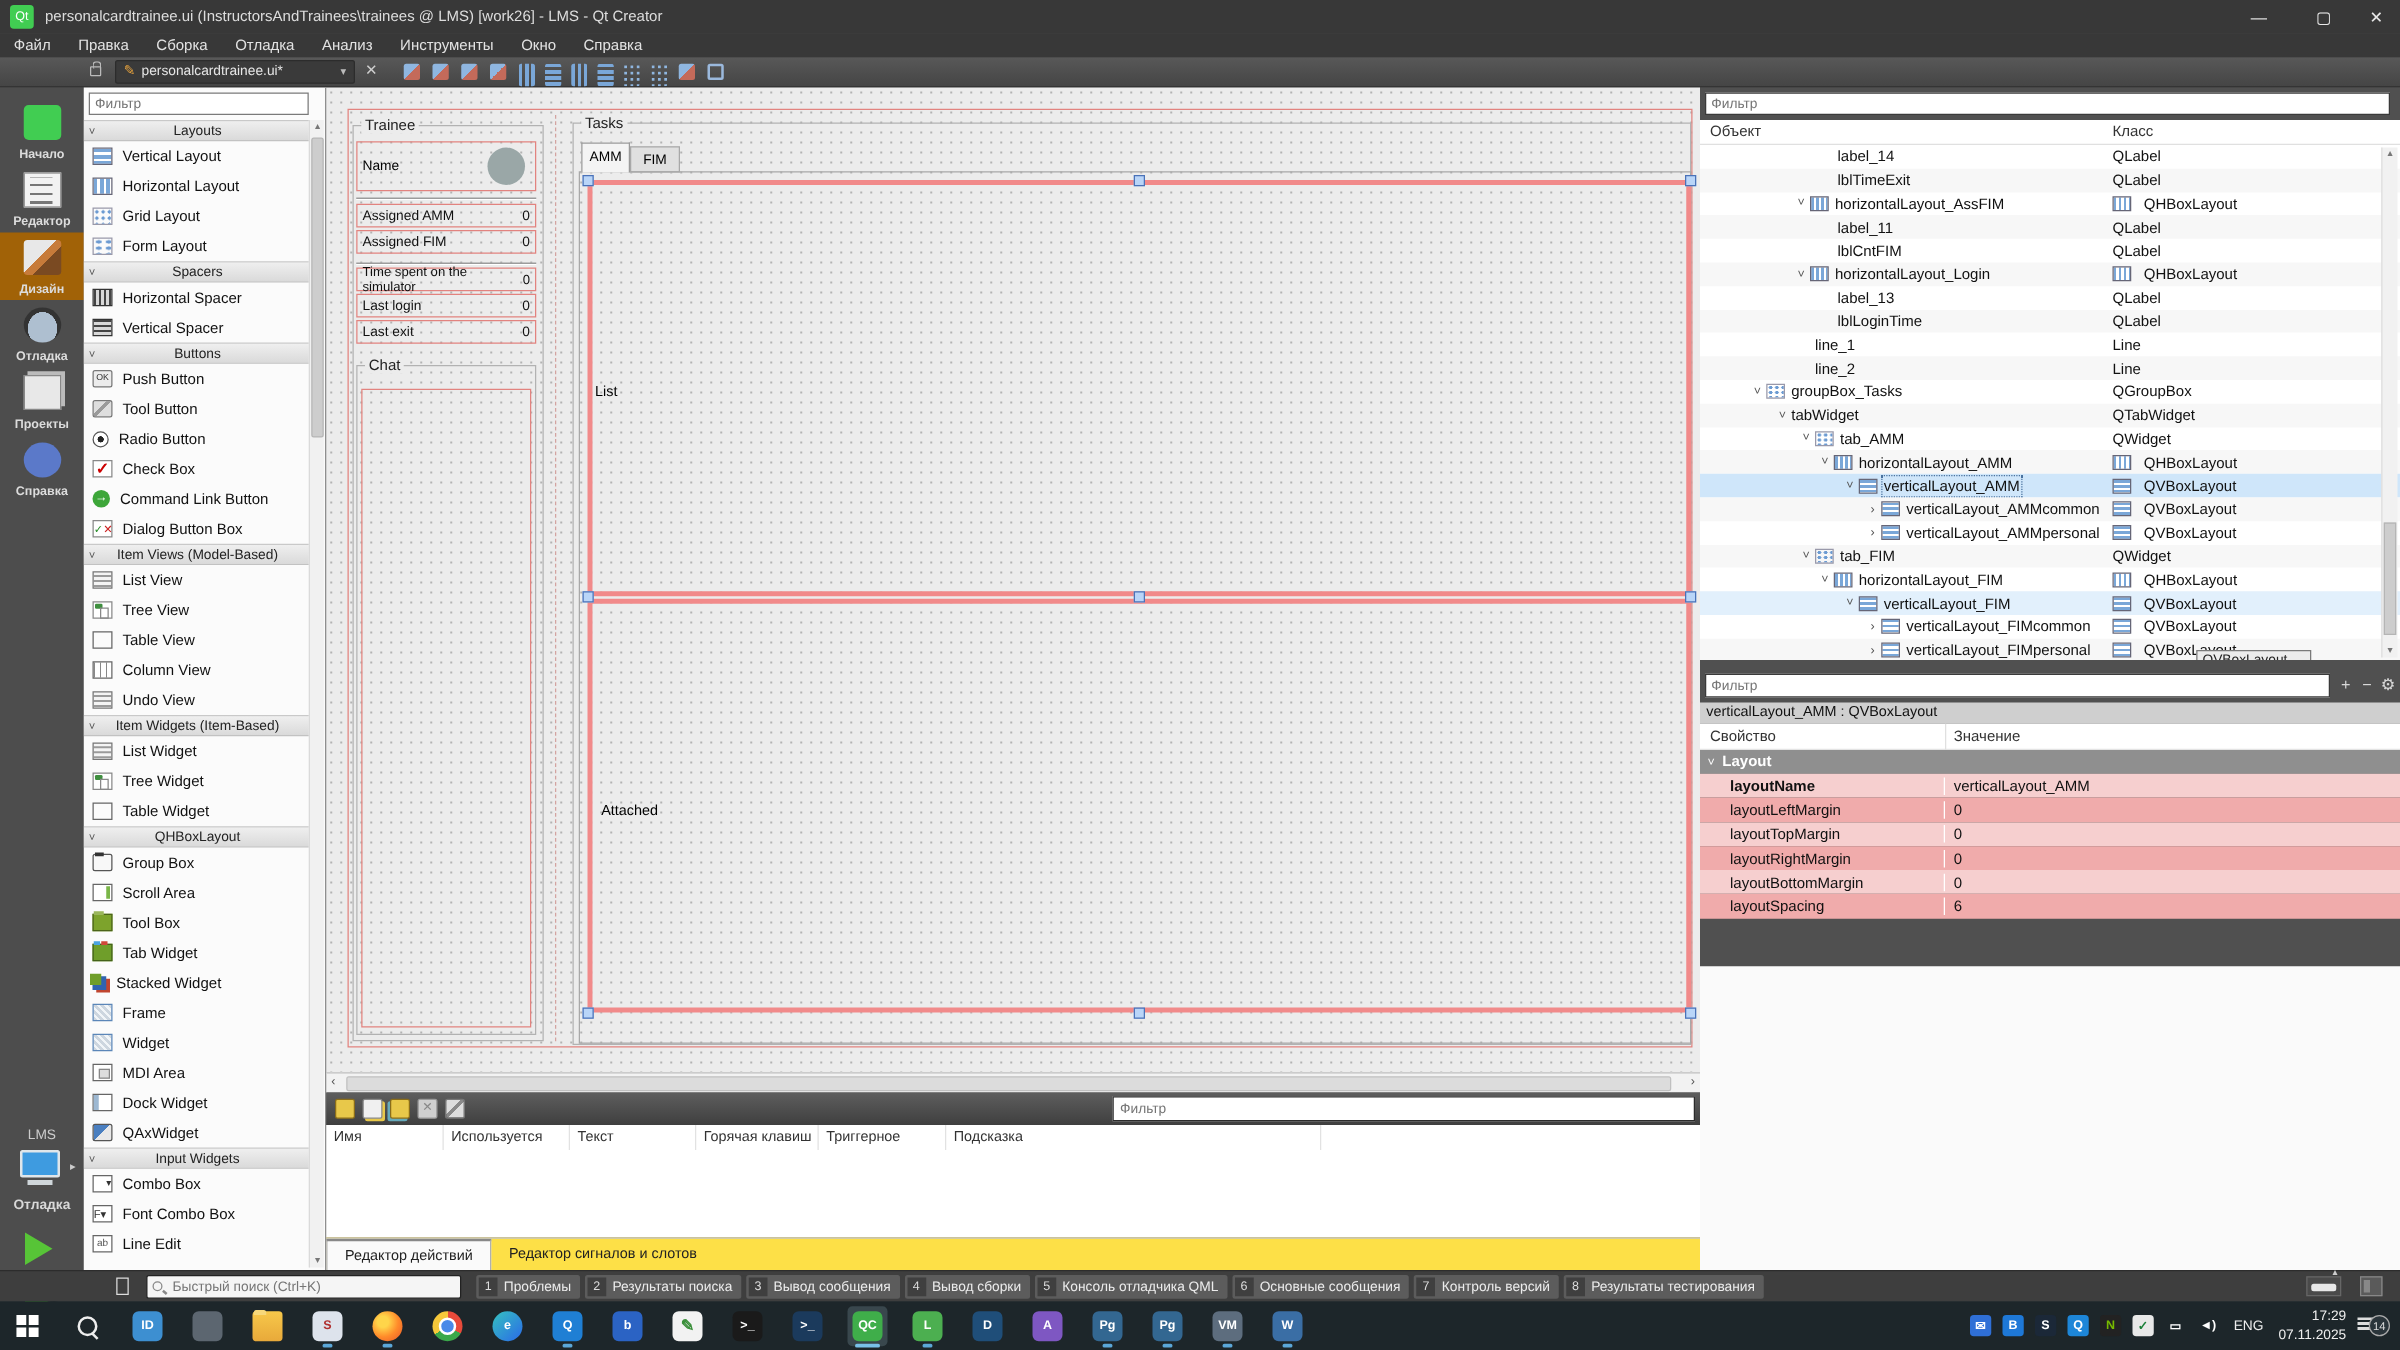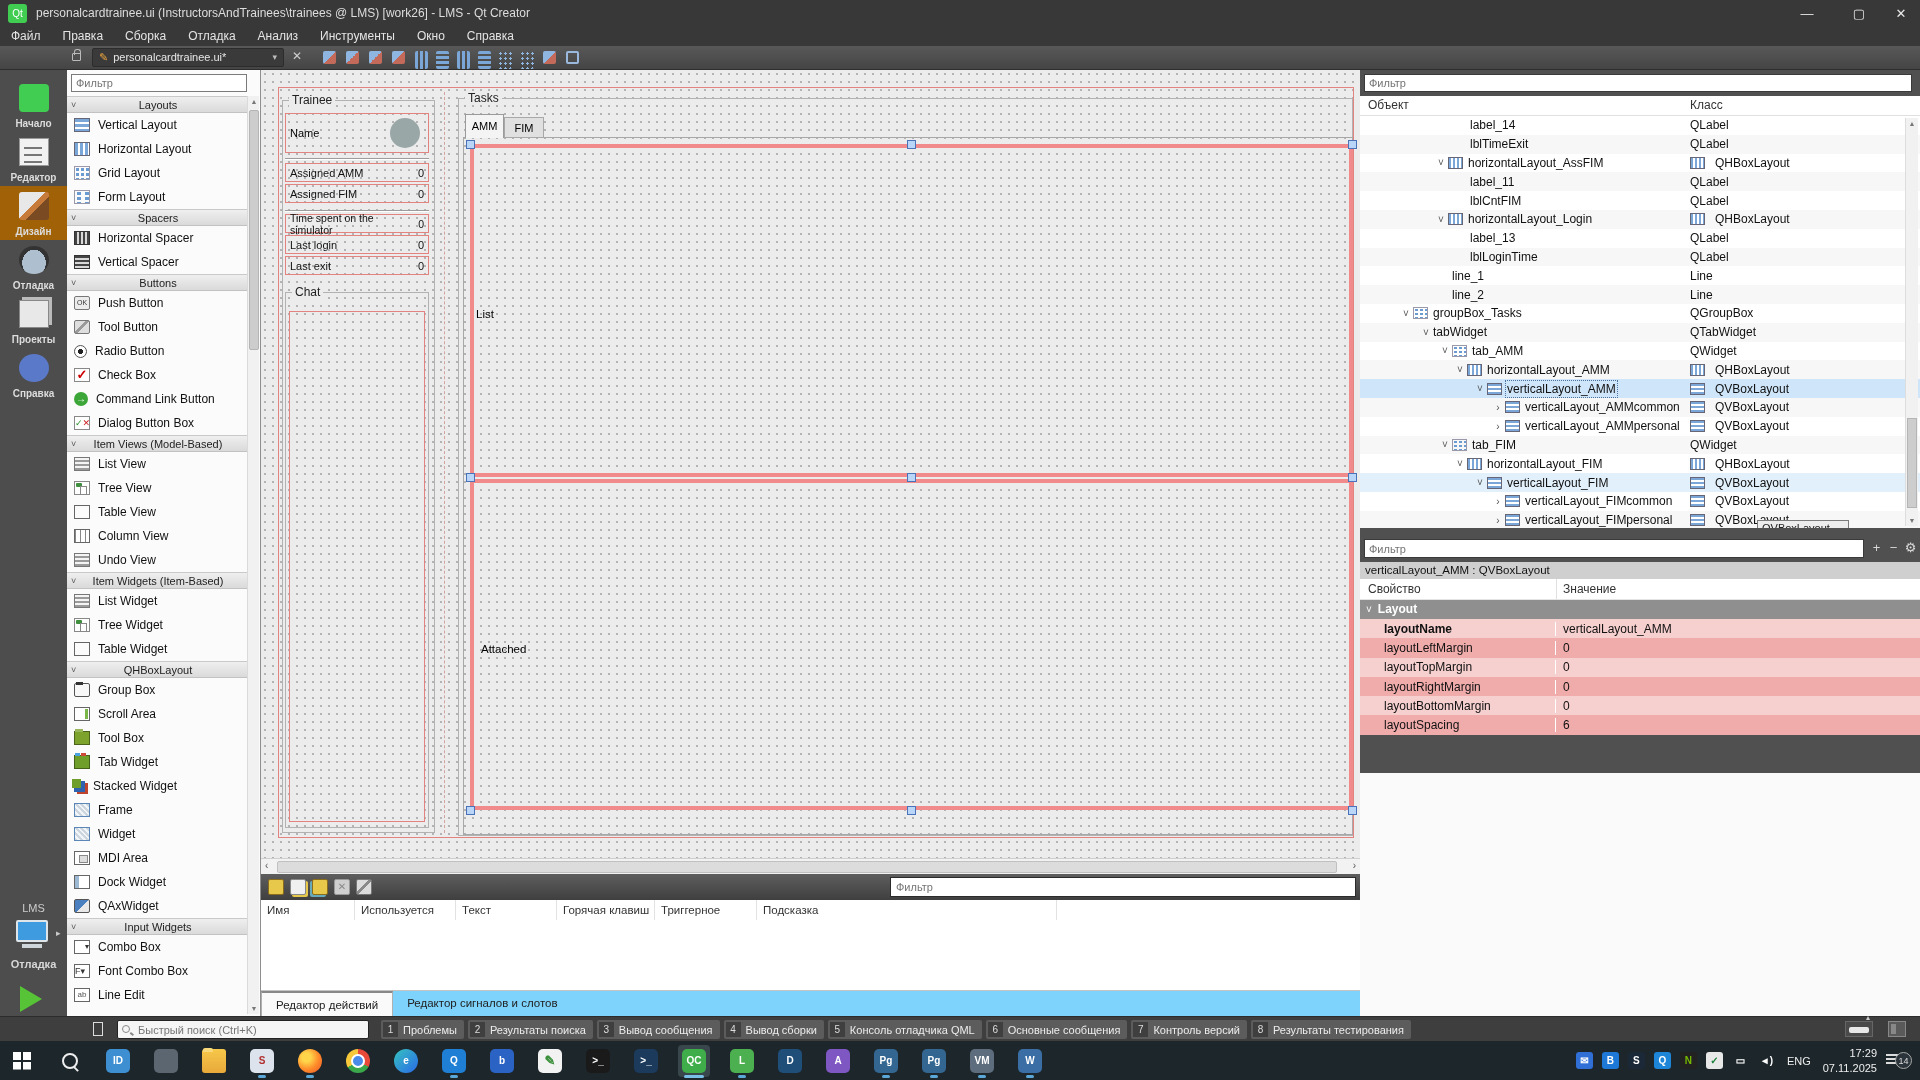--- a/index.html
+++ b/index.html
@@ -125,21 +125,21 @@
 #ae-toolbar{left:261px;top:874px;width:1099px;height:26px;background:linear-gradient(#5e5e5e,#3f3f3f);display:flex;align-items:center;gap:6px;padding-left:7px}
 .aei{width:16px;height:16px;border-radius:2px}
 .aei.doc{background:#e8c84a;border:1px solid #8a6d1a}
 .aei.doc2{background:#f0f0f0;border:1px solid #888;box-shadow:2px 2px 0 #e8c84a}
 .aei.doc3{background:#e8c84a;border:1px solid #8a6d1a;box-shadow:-2px 2px 0 #6ab}
 .aei.del{background:#cfcfcf;border:1px solid #999;color:#888;font-size:10px;text-align:center;line-height:14px}
 .aei.wrench{background:linear-gradient(135deg,#ddd 40%,#8a8a8a 40% 55%,#ddd 55%);border:1px solid #777}
 #ae-filter{position:absolute;left:629px;top:3px;width:466px;height:20px;border:1px solid #2b2b2b;font-size:11px;padding:0 5px;color:#444}
 #ae-table{left:261px;top:900px;width:1099px;height:90px;background:#fff}
 .ae-col{position:absolute;top:0;height:20px;font-size:11.5px;color:#333;line-height:20px;border-right:1px solid #e2e2e2;padding-left:6px}
-#ae-tabs{left:261px;top:990px;width:1099px;height:26px;background:#7dd3fc;border-top:1px solid #c4c4c4;display:flex}
+#ae-tabs{left:261px;top:990px;width:1099px;height:26px;background:#fde047;border-top:1px solid #c4c4c4;display:flex}
 .ae-tab{font-size:11.5px;color:#222;line-height:24px;padding:0 14px}
 .ae-tab.active{background:#fafafa;border:1px solid #b0b0b0;border-top:2px solid #888;border-bottom:none}
 
 #rightpanel{left:1360px;top:70px;width:560px;height:946px;background:#505050}
 #oi-filter{position:absolute;left:4px;top:4px;width:548px;height:18px;border:1px solid #3a3a3a;font-size:11px;padding:0 4px;color:#444}
 #tree{position:absolute;left:0;top:26px;width:560px;height:432px;background:#fff;overflow:hidden}
 #tree-head{height:20px;border-bottom:1px solid #e0e0e0;font-size:12px;color:#333;position:relative}
 #tree-head .c1{position:absolute;left:8px;top:2px}#tree-head .c2{position:absolute;left:330px;top:2px}
 #tree-rows .trow{height:18.8px;display:flex;align-items:center;font-size:12px;color:#111;position:relative}
 #tree-rows .trow:nth-child(even){background:#f7f7f7}

